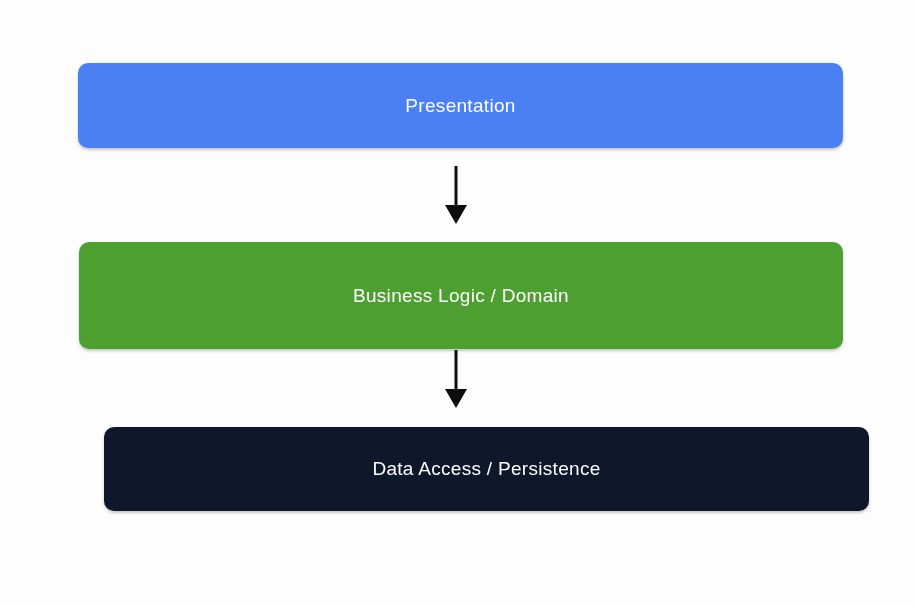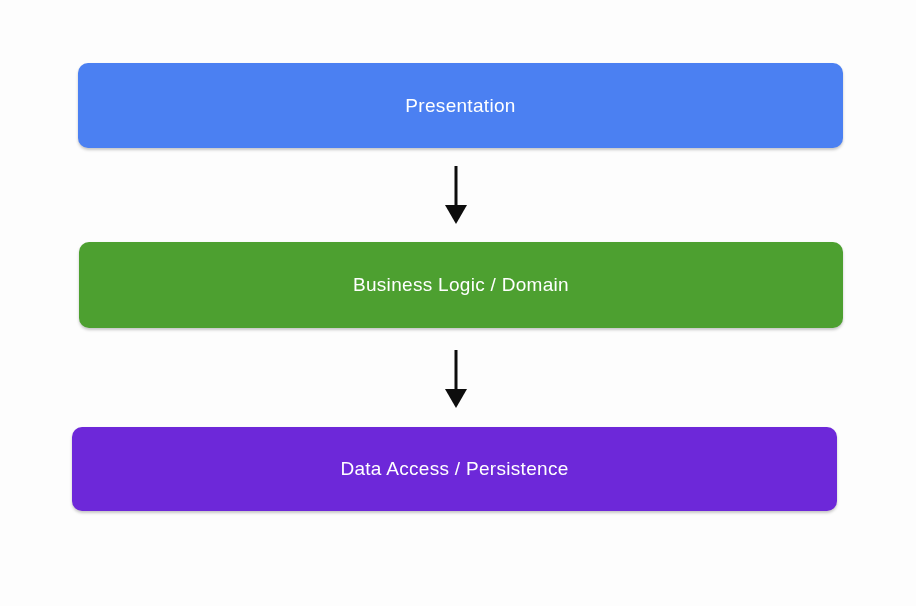--- a/index.html
+++ b/index.html
@@ -23,21 +23,21 @@
     justify-content: center;
     box-shadow: 0 2px 3px rgba(0, 0, 0, 0.22);
   }
   .layer .label {
     font-size: 19px;
     font-weight: 400;
     letter-spacing: 0.3px;
     white-space: nowrap;
   }
   .box1 { left: 78px; top: 63px;  width: 765px; height: 85px; }
-  .box2 { left: 79px; top: 242px; width: 764px; height: 86px; }
+  .box2 { left: 79px; top: 242px; width: 764px; height: 107px; }
   .box3 { left: 72px; top: 427px; width: 765px; height: 84px; }
   .arrow {
     position: absolute;
     width: 24px;
     height: 58px;
   }
   .arrow1 { left: 444px; top: 166px; }
   .arrow2 { left: 444px; top: 350px; }
   .arrow svg {
     display: block;
@@ -65,17 +65,17 @@
     <span class="label">Business Logic / Domain</span>
   </div>
 
   <div class="arrow arrow2" style="color: rgb(13, 13, 13);">
     <svg viewBox="0 0 24 58" xmlns="http://www.w3.org/2000/svg">
       <line x1="12" y1="0" x2="12" y2="40" stroke="currentColor" stroke-width="3"></line>
       <polygon points="1,39 23,39 12,58" fill="currentColor"></polygon>
     </svg>
   </div>
 
-  <div class="layer box3" style="background-color: #6d28d9; color: rgb(255, 255, 255);">
+  <div class="layer box3" style="background-color: #0f172a; color: rgb(255, 255, 255); margin-left: 32px;">
     <span class="label">Data Access / Persistence</span>
   </div>
 
 </div>
 
 </body></html>

